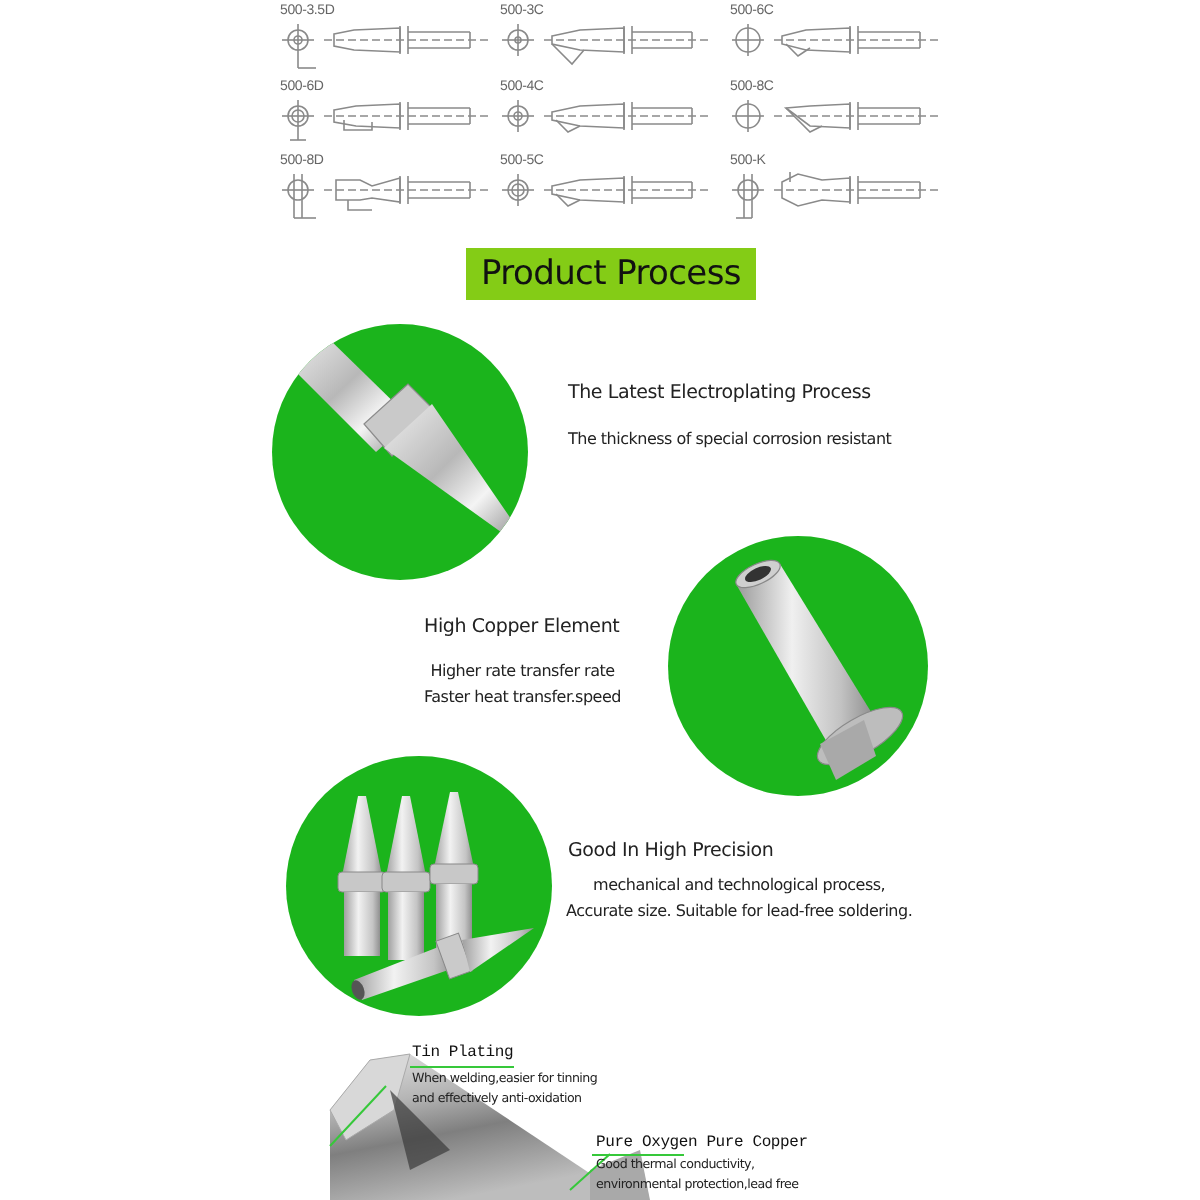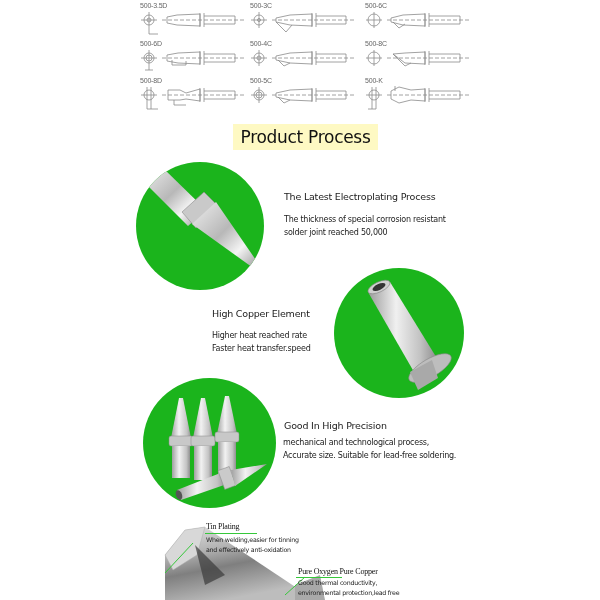--- a/index.html
+++ b/index.html
@@ -7,32 +7,32 @@
            font-family: "Liberation Sans", "DejaVu Sans", sans-serif; color: #222; }
 
     
     .diagram-grid { position: absolute; left: 140px; top: 0; width: 330px; height: 110px; }
     .tip-spec { position: absolute; width: 110px; height: 36px; }
     .tip-label { position: absolute; left: 0; top: 2px; font-size: 7px; color: #666; letter-spacing: -0.2px; }
     .tip-drawing { position: absolute; left: 0; top: 10px; }
 
     
     .section-title { position: absolute; left: 233px; top: 124px; width: 145px; height: 26px;
-                     background: #fef9c3; display: flex; align-items: center; justify-content: center; }
+                     background: #84cc16; display: flex; align-items: center; justify-content: center; }
     .section-title span { font-size: 17px; color: #111; font-family: "DejaVu Sans", sans-serif; letter-spacing: -0.3px; }
 
     
     .circle { position: absolute; border-radius: 50%; background: #1bb41c; overflow: hidden; }
 
     .feature-heading { position: absolute; font-size: 9.5px; color: #222; font-family: "DejaVu Sans", sans-serif; letter-spacing: -0.2px; }
-    .feature-body { position: absolute; font-size: 8px; line-height: 13.3px; color: #222; font-family: "DejaVu Sans", sans-serif; letter-spacing: -0.25px; }
+    .feature-body { position: absolute; font-size: 8px; line-height: 13.3px; color: #222; font-family: "DejaVu Sans", sans-serif; letter-spacing: -0.25px; text-align: center; }
     .feature-body div { white-space: nowrap; }
 
     
-    .callout-title { position: absolute; font-size: 8px; color: #111; font-family: Liberation Serif, serif; letter-spacing: -0.2px; }
+    .callout-title { position: absolute; font-size: 8px; color: #111; font-family: Liberation Mono, monospace; letter-spacing: -0.2px; }
     .callout-text { position: absolute; font-size: 6.3px; line-height: 10px; color: #222; font-family: "DejaVu Sans", sans-serif; letter-spacing: -0.25px; white-space: nowrap; }
     .leader { position: absolute; height: 1px; background: #36c83a; }
   </style>
 </head>
 <body>
 
 <div class="diagram-grid">
 
   <div class="tip-spec" style="left:0;top:0;">
     <span class="tip-label">500-3.5D</span>
@@ -226,26 +226,25 @@
     </defs>
     <path d="M8 20 L26 5 L70 48 L52 64 Z" fill="url(#metal1)"></path>
     <path d="M46 50 L68 30 L82 44 L60 66 Z" fill="#c9c9c9" stroke="#8c8c8c" stroke-width="0.6"></path>
     <path d="M56 62 L80 40 L124 104 L120 108 Z" fill="url(#metal1)"></path>
     <path d="M118 105 L124 104 L122 108 Z" fill="#777"></path>
   </svg>
 </div>
 <div class="feature-heading" style="left:284px;top:191px;">The Latest Electroplating Process</div>
 <div class="feature-body" style="left:284px;top:213px;">
   <div>The thickness of special corrosion resistant</div>
-  <div>solder joint reached 50,000</div>
 </div>
 
 <div class="feature-heading" style="left:212px;top:308px;">High Copper Element</div>
 <div class="feature-body" style="left:212px;top:329px;">
-  <div>Higher heat reached rate</div>
+  <div>Higher rate transfer rate</div>
   <div>Faster heat transfer.speed</div>
 </div>
 <div class="circle" style="left:334px;top:268px;width:130px;height:130px;">
   <svg width="130" height="130" viewBox="0 0 130 130">
     <defs>
       <linearGradient id="metal2" x1="0" y1="0" x2="1" y2="0">
         <stop offset="0" stop-color="#9a9a9a"></stop>
           <stop offset="0.4" stop-color="#f0f0f0"></stop>
           <stop offset="0.75" stop-color="#c2c2c2"></stop>
           <stop offset="1" stop-color="#8a8a8a"></stop>

